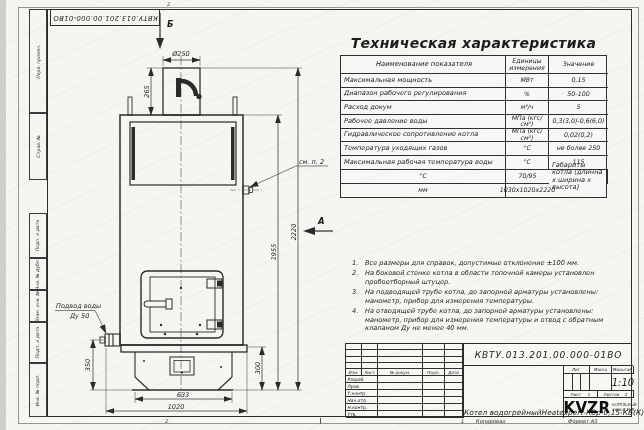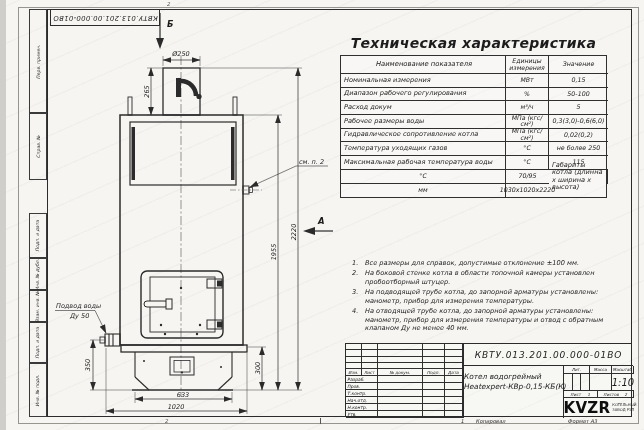--- a/index.html
+++ b/index.html
@@ -43,21 +43,21 @@
   .tb{left:345px;top:343px;width:287px;height:74px;border:1.4px solid #2b2b2b;background:rgba(255,255,255,0.2);}
   .tb *{box-sizing:border-box;}
   .tb-empty{position:absolute;left:0;top:0;width:117px;height:25px;display:grid;grid-template-columns:16px 16px 45px 22px 18px;grid-template-rows:repeat(4,6.25px);}
   .tb-empty i{border-right:0.6px solid #2f2f2f;border-bottom:0.6px solid #2f2f2f;}
   .tb-revhdr{position:absolute;left:0;top:25px;width:117px;height:7px;display:grid;grid-template-columns:16px 16px 45px 22px 18px;}
   .tb-revhdr span{border-right:0.6px solid #2f2f2f;border-bottom:0.6px solid #2f2f2f;font-size:4.2px;font-style:italic;display:flex;align-items:center;justify-content:center;white-space:nowrap;overflow:hidden;}
   .tb-sign{position:absolute;left:0;top:32px;width:117px;height:42px;}
   .srow{display:grid;grid-template-columns:32px 45px 22px 18px;height:7px;}
   .srow span,.srow i{border-right:0.6px solid #2f2f2f;border-bottom:0.6px solid #2f2f2f;font-size:4.4px;font-style:italic;display:flex;align-items:center;padding-left:1.5px;white-space:nowrap;overflow:hidden;}
   .tb-doc{position:absolute;left:117px;top:0;width:170px;height:22px;border-left:1.1px solid #2b2b2b;border-bottom:1.1px solid #2b2b2b;display:flex;align-items:center;justify-content:center;font-size:9px;font-style:italic;letter-spacing:0.9px;white-space:nowrap;}
-  .tb-name{position:absolute;left:117px;top:22px;width:100px;height:52px;border-left:1.1px solid #2b2b2b;display:flex;flex-direction:column;align-items:flex-start;justify-content:flex-start;padding-top:6px;font-size:7.4px;font-style:italic;line-height:1.35;text-align:center;white-space:nowrap;}
+  .tb-name{position:absolute;left:117px;top:22px;width:100px;height:52px;border-left:1.1px solid #2b2b2b;display:flex;flex-direction:row;align-items:flex-end;justify-content:flex-start;padding-top:6px;font-size:7.4px;font-style:italic;line-height:1.35;text-align:center;white-space:nowrap;}
   .tb-right{position:absolute;left:217px;top:22px;width:70px;height:52px;border-left:1.1px solid #2b2b2b;}
   .tbr-hdr{position:absolute;left:0;top:0;width:70px;height:8px;display:grid;grid-template-columns:26px 22px 22px;}
   .tbr-hdr span{border-right:0.6px solid #2f2f2f;border-bottom:0.6px solid #2f2f2f;font-size:4px;font-style:italic;display:flex;align-items:center;justify-content:center;white-space:nowrap;overflow:hidden;}
   .tbr-val{position:absolute;left:0;top:8px;width:70px;height:17px;display:grid;grid-template-columns:8.7px 8.7px 8.6px 22px 22px;}
   .tbr-val i{border-right:0.6px solid #2f2f2f;border-bottom:0.6px solid #2f2f2f;}
   .tbr-val .scale{display:flex;align-items:center;justify-content:center;font-size:10px;font-style:italic;border-bottom:0.6px solid #2f2f2f;}
   .tbr-sheet{position:absolute;left:0;top:25px;width:70px;height:7px;display:grid;grid-template-columns:34px 36px;}
   .tbr-sheet div{border-right:0.6px solid #2f2f2f;border-bottom:0.6px solid #2f2f2f;font-size:4.2px;font-style:italic;display:flex;align-items:center;justify-content:space-evenly;white-space:nowrap;}
   .tbr-logo{position:absolute;left:0;top:32px;width:70px;height:20px;display:flex;align-items:center;justify-content:center;gap:2px;}
   .logo-mark{width:12px;height:12px;border-radius:1.5px;background:repeating-linear-gradient(180deg,#121212 0 2.4px,#f6f5f2 2.4px 3.4px);}
@@ -231,33 +231,33 @@
     <text x="70" y="317.5">Ду 50</text>
   </g>
 </svg>
 
 <div class="abs spec-title">Техническая характеристика</div>
 <div class="abs spec">
   <div class="td hd c0">Наименование показателя</div>
   <div class="td hd c1">Единицы измерения</div>
   <div class="td hd c2">Значение</div>
 
-  <div class="td c0">Номинальная измерения</div>
+  <div class="td c0">Максимальная мощность</div>
   <div class="td c1">МВт</div>
   <div class="td c2">0,15</div>
 
   <div class="td c0">Диапазон рабочего регулирования</div>
   <div class="td c1">%</div>
   <div class="td c2">50-100</div>
 
   <div class="td c0">Расход докум</div>
   <div class="td c1">м³/ч</div>
   <div class="td c2">5</div>
 
-  <div class="td c0">Рабочее размеры воды</div>
+  <div class="td c0">Рабочее давление воды</div>
   <div class="td c1">МПа (кгс/см²)</div>
   <div class="td c2">0,3(3,0)-0,6(6,0)</div>
 
   <div class="td c0">Гидравлическое сопротивление котла</div>
   <div class="td c1">МПа (кгс/см²)</div>
   <div class="td c2">0,02(0,2)</div>
 
   <div class="td c0">Температура уходящих газов</div>
   <div class="td c1">°С</div>
   <div class="td c2">не более 250</div>

